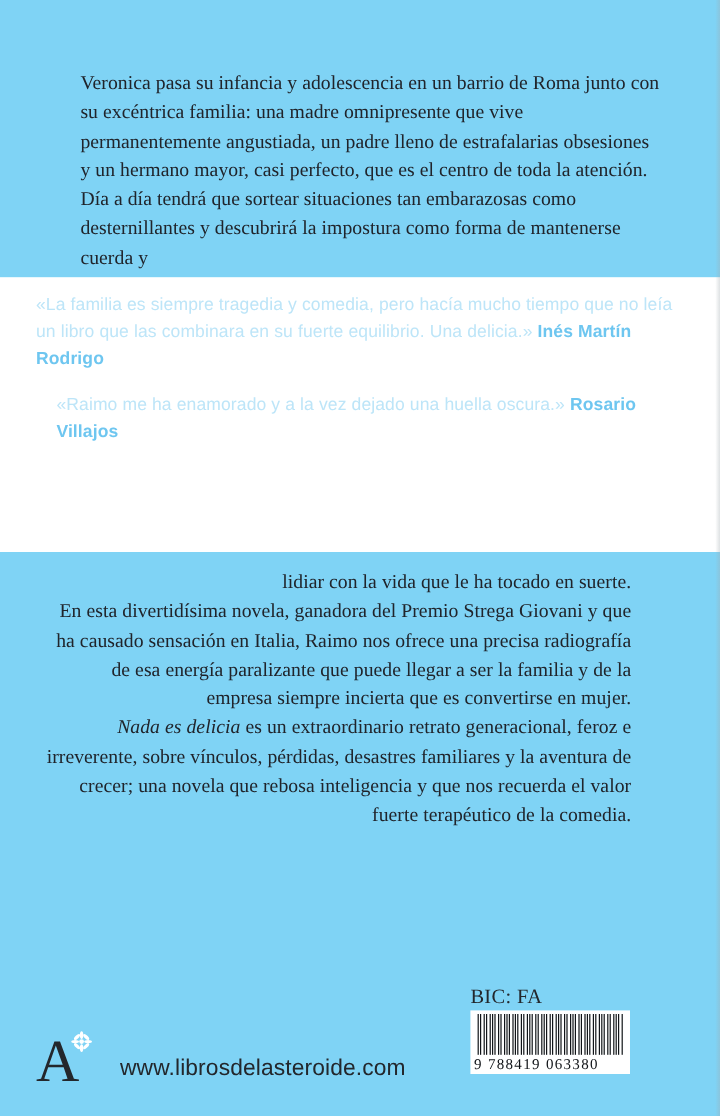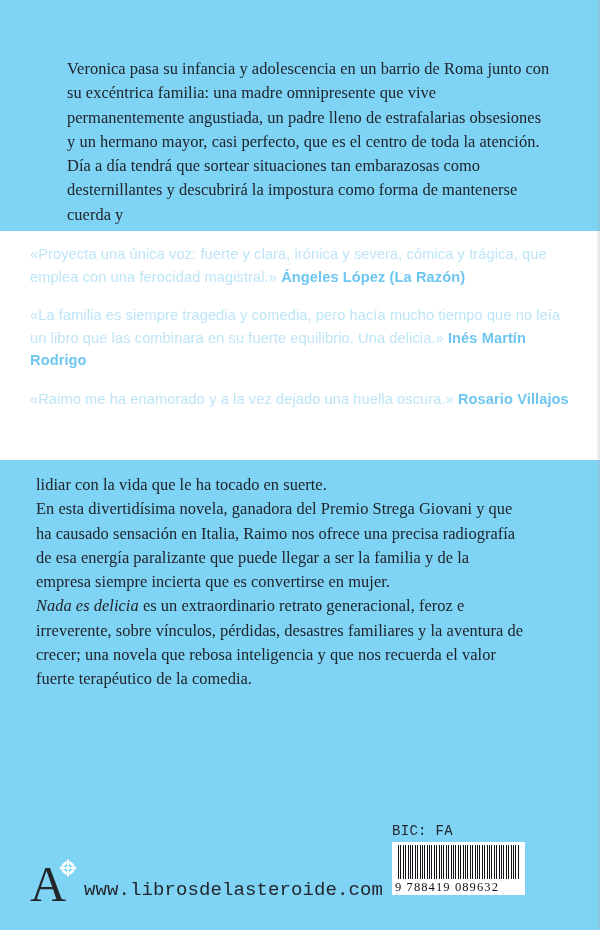--- a/index.html
+++ b/index.html
@@ -56,37 +56,38 @@
     width: 540px;
   }
   .quote {
     margin: 0 0 16px 0;
     font-family: "Liberation Sans", sans-serif;
     font-size: 14.6px;
     line-height: 22.5px;
     color: #bde5f8;
     letter-spacing: 0.1px;
   }
-  .quote:last-child { margin-bottom: 0; }
+  .quote:last-child { margin-bottom: 0; margin-left: 17px; }
   .quote .src {
     font-weight: bold;
     color: #6ec6f0;
   }
 
   
   .blurb-bottom {
     position: absolute;
     left: 36px;
     top: 473px;
     width: 490px;
     font-family: "Liberation Serif", serif;
     font-size: 16.4px;
     line-height: 24.3px;
     color: #20242b;
     letter-spacing: 0.05px;
+    text-align: right;
   }
   .blurb-bottom p { margin: 0; }
   .blurb-bottom .title-it { font-style: italic; }
 
   
   .publisher {
     position: absolute;
     left: 30px;
     top: 857px;
     display: flex;
@@ -107,39 +108,39 @@
     color: #23272c;
   }
   .logo-star {
     position: absolute;
     left: 29px;
     top: 2px;
     width: 18px;
     height: 18px;
   }
   .pub-url {
-    margin-left: 4px;
+    margin-left: 20px;
     margin-bottom: 5px;
-    font-family: Liberation Mono, monospace;
+    font-family: Liberation Sans, sans-serif;
     font-size: 19px;
     line-height: 19px;
     color: #23272c;
     letter-spacing: 0.1px;
   }
 
   
   .isbn-block {
     position: absolute;
     left: 392px;
     top: 823px;
     width: 175px;
   }
   .bic-line, .isbn-line {
-    font-family: Liberation Mono, monospace;
-    font-size: 14px;
+    font-family: Liberation Serif, serif;
+    font-size: 17px;
     line-height: 16px;
     color: #23272c;
     letter-spacing: 0.3px;
   }
   .barcode-box {
     margin-top: 3px;
     width: 133px;
     height: 53px;
     background: #ffffff;
     position: relative;
@@ -179,21 +180,20 @@
 <div id="cover">
 
   <div class="blurb-top">
     <p>Veronica pasa su infancia y adolescencia en un barrio de Roma junto con su excéntrica familia: una madre omnipresente que vive permanentemente angustiada, un padre lleno de estrafalarias obsesiones y un hermano mayor, casi perfecto, que es el centro de toda la atención. Día a día tendrá que sortear situaciones tan embarazosas como desternillantes y descubrirá la impostura como forma de mantenerse cuerda y</p>
   </div>
 
   <div class="quote-panel">
     <div class="quote-list">
 
 
-      <p class="quote"><span>«Proyecta una única voz: fuerte y clara, irónica y severa, cómica y trágica, que emplea con una ferocidad magistral.» </span><span class="src">Ángeles López (La Razón)</span></p>
 
       <p class="quote"><span>«La familia es siempre tragedia y comedia, pero hacía mucho tiempo que no leía un libro que las combinara en su fuerte equilibrio. Una delicia.» </span><span class="src">Inés Martín Rodrigo</span></p>
 
       <p class="quote"><span>«Raimo me ha enamorado y a la vez dejado una huella oscura.» </span><span class="src">Rosario Villajos</span></p>
 
     </div>
   </div>
 
   <div class="blurb-bottom">
     <p>lidiar con la vida que le ha tocado en suerte.</p>
@@ -320,17 +320,17 @@
           <i style="width: 0.62px; background: rgb(17, 20, 24); height: 100%;"></i>
           <i style="width: 1.24px; background: transparent; height: 100%;"></i>
           <i style="width: 0.62px; background: rgb(17, 20, 24); height: 100%;"></i>
           <i style="width: 0.62px; background: transparent; height: 100%;"></i>
           <i style="width: 1.86px; background: rgb(17, 20, 24); height: 100%;"></i>
           <i style="width: 0.62px; background: transparent; height: 100%;"></i>
           <i style="width: 0.62px; background: rgb(17, 20, 24); height: 100%;"></i>
           <i style="width: 1.24px; background: transparent; height: 100%;"></i>
           <i style="width: 1.86px; background: rgb(17, 20, 24); height: 100%;"></i>
         </div>
-      <div class="barcode-digits">9  788419  089632</div>
+      <div class="barcode-digits">9  788419  063380</div>
     </div>
   </div>
 
 </div>
 
 </body></html>

